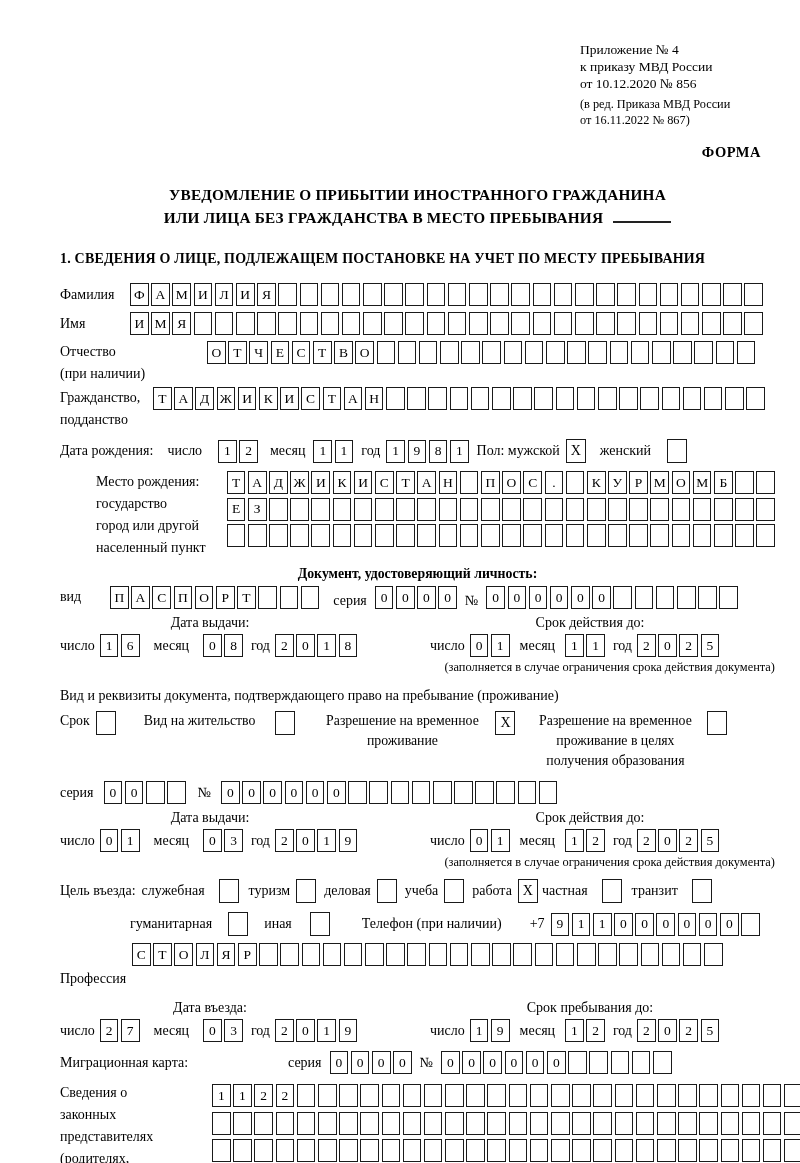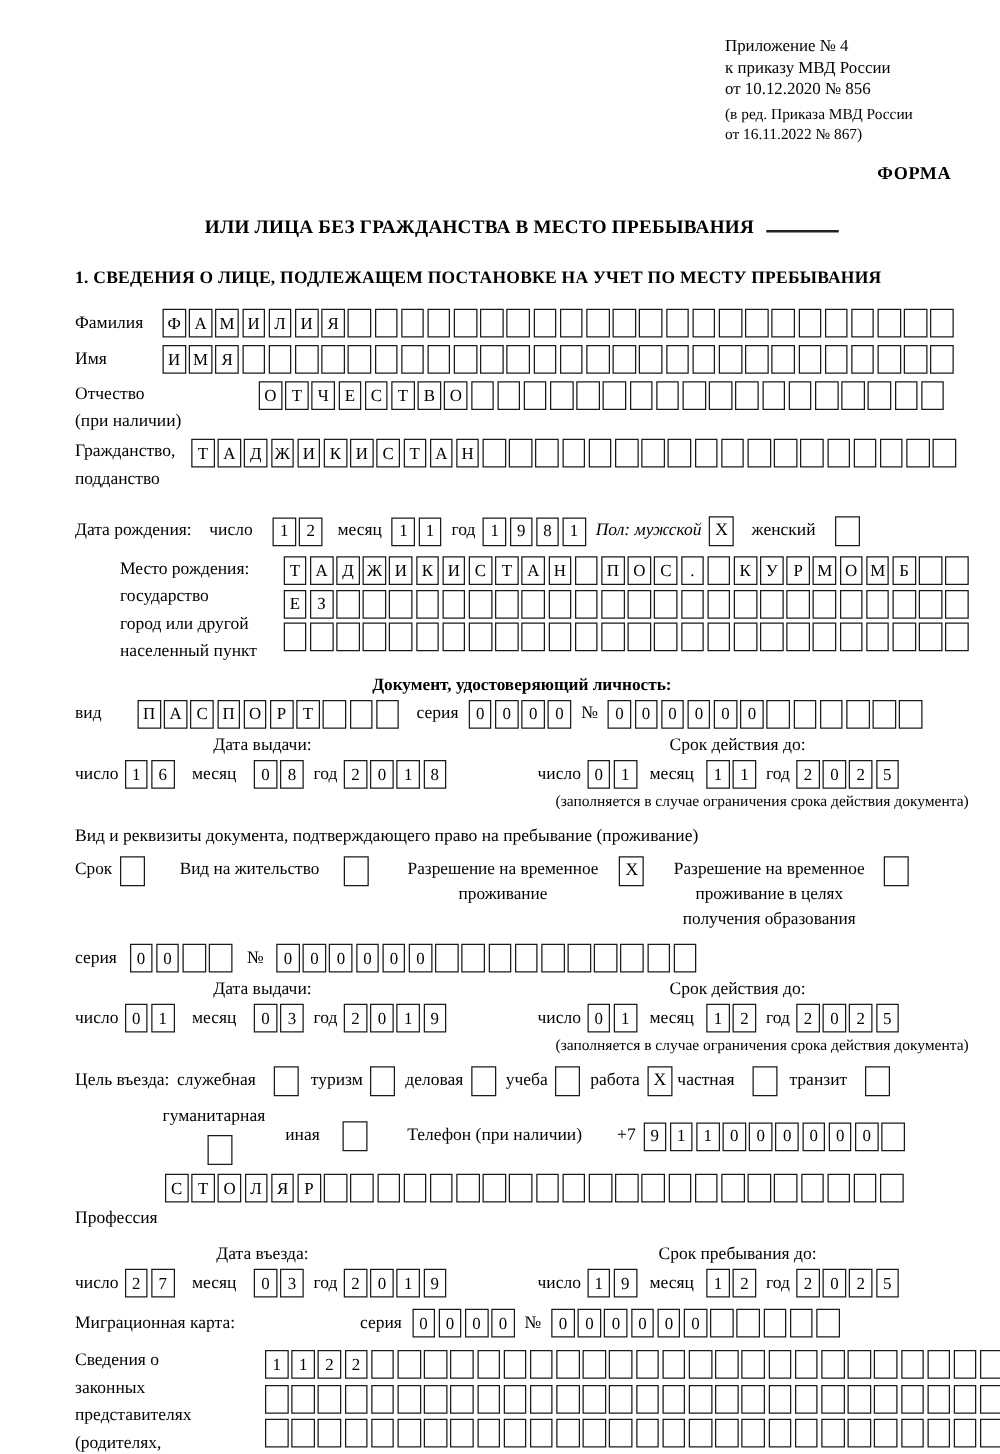--- a/index.html
+++ b/index.html
@@ -1,17 +1,17 @@
 <!DOCTYPE html>
 <html><head>
 <meta charset="utf-8">
 <style>
   html,body { margin:0; padding:0; background:#ffffff; }
   body { width:800px; height:1163px; overflow:hidden; font-family:"Liberation Serif", serif; color:#000; }
-  .page { box-sizing:border-box; width:800px; height:1163px; padding:28px 25px 0 60px; }
+  .page { box-sizing:border-box; width:800px; height:1163px; padding:41px 25px 0 60px; }
 
   
   .hdr { width:195px; margin-left:auto; font-size:13.5px; line-height:17px; }
   .hdr .rev { font-size:12.3px; line-height:16px; margin-top:4px; }
   .forma { width:195px; margin-left:auto; text-align:right; padding-right:14px; box-sizing:border-box;
            font-weight:bold; font-size:14.5px; margin-top:16px; letter-spacing:0.5px; }
 
   
   .title { text-align:center; font-weight:bold; font-size:15.3px; line-height:23px; margin-top:22px; letter-spacing:0.2px; }
   .blank-line { display:inline-block; width:58px; border-bottom:2px solid #222; height:14px; margin-left:10px; }
@@ -60,20 +60,21 @@
     <div>к приказу МВД России</div>
     <div>от 10.12.2020 № 856</div>
     <div class="rev">
       <div>(в ред. Приказа МВД России</div>
       <div>от 16.11.2022 № 867)</div>
     </div>
   </div>
   <div class="forma">ФОРМА</div>
 
   <div class="title">
+    <div>УВЕДОМЛЕНИЕ О ПРИБЫТИИ ИНОСТРАННОГО ГРАЖДАНИНА</div>
     <div><span>ИЛИ ЛИЦА БЕЗ ГРАЖДАНСТВА В МЕСТО ПРЕБЫВАНИЯ</span><span class="blank-line"></span></div>
   </div>
 
   <div class="sect">1. СВЕДЕНИЯ О ЛИЦЕ, ПОДЛЕЖАЩЕМ ПОСТАНОВКЕ НА УЧЕТ ПО МЕСТУ ПРЕБЫВАНИЯ</div>
 
   <div class="row" style="margin-top:16px;">
     <span class="lbl w70">Фамилия</span>
     <div class="cells">
         <span class="cell">Ф</span>
         <span class="cell">А</span>
@@ -210,40 +211,40 @@
         <span class="cell"></span>
         <span class="cell"></span>
         <span class="cell"></span>
         <span class="cell"></span>
         <span class="cell"></span>
         <span class="cell"></span>
         <span class="cell"></span>
       </div>
   </div>
 
-  <div class="row" style="margin-top:18px; align-items:center;">
+  <div class="row" style="margin-top:8px; align-items:center;">
     <span class="dg">Дата рождения:</span>
     <span class="dg" style="margin-left:14px;">число</span>
     <div class="cells" style="margin-left:16px;">
         <span class="cell">1</span>
         <span class="cell">2</span>
       </div>
     <span class="dg" style="margin-left:12px;">месяц</span>
     <div class="cells" style="margin-left:8px;">
         <span class="cell">1</span>
         <span class="cell">1</span>
       </div>
     <span class="dg" style="margin-left:8px;">год</span>
     <div class="cells" style="margin-left:6px;">
         <span class="cell">1</span>
         <span class="cell">9</span>
         <span class="cell">8</span>
         <span class="cell">1</span>
       </div>
-    <span class="dg" style="margin-left:8px;font-style:italic;">Пол: мужской</span>
+    <span class="dg" style="margin-left:8px;">Пол: мужской</span>
     <span class="box" style="margin-left:6px;">X</span>
     <span class="dg" style="margin-left:14px;">женский</span>
     <span class="box" style="margin-left:16px;"></span>
   </div>
 
   <div class="row" style="margin-top:8px;">
     <div class="w150">
       <div class="lbl2">Место рождения:</div>
       <div class="lbl2">государство</div>
       <div class="lbl2">город или другой</div>
@@ -332,21 +333,21 @@
           <span class="cell"></span>
           <span class="cell"></span>
           <span class="cell"></span>
           <span class="cell"></span>
         </div>
     </div>
   </div>
 
   <div class="dochead">Документ, удостоверяющий личность:</div>
 
-  <div class="row" style="margin-top:3px; align-items:center;">
+  <div class="row" style="margin-top:3px; align-items:flex-end;">
     <span class="lbl w50">вид</span>
     <div class="cells">
         <span class="cell">П</span>
         <span class="cell">А</span>
         <span class="cell">С</span>
         <span class="cell">П</span>
         <span class="cell">О</span>
         <span class="cell">Р</span>
         <span class="cell">Т</span>
         <span class="cell"></span>
@@ -549,21 +550,21 @@
       <span>частная</span>
       <span class="box" style="margin-left:8px;"></span>
     </div>
     <div class="pair" style="margin-left:10px;">
       <span>транзит</span>
       <span class="box" style="margin-left:8px;"></span>
     </div>
   </div>
 
   <div class="prow">
-    <div class="pair" style="margin-left:70px;flex-direction:column;">
+    <div class="pair" style="margin-left:70px;">
       <span>гуманитарная</span>
       <span class="box" style="margin-left:10px;"></span>
     </div>
     <div class="pair" style="margin-left:16px;">
       <span>иная</span>
       <span class="box" style="margin-left:12px;"></span>
     </div>
     <span style="margin-left:32px;">Телефон (при наличии)</span>
     <span style="margin-left:28px;">+7</span>
     <div class="cells" style="margin-left:6px;">

